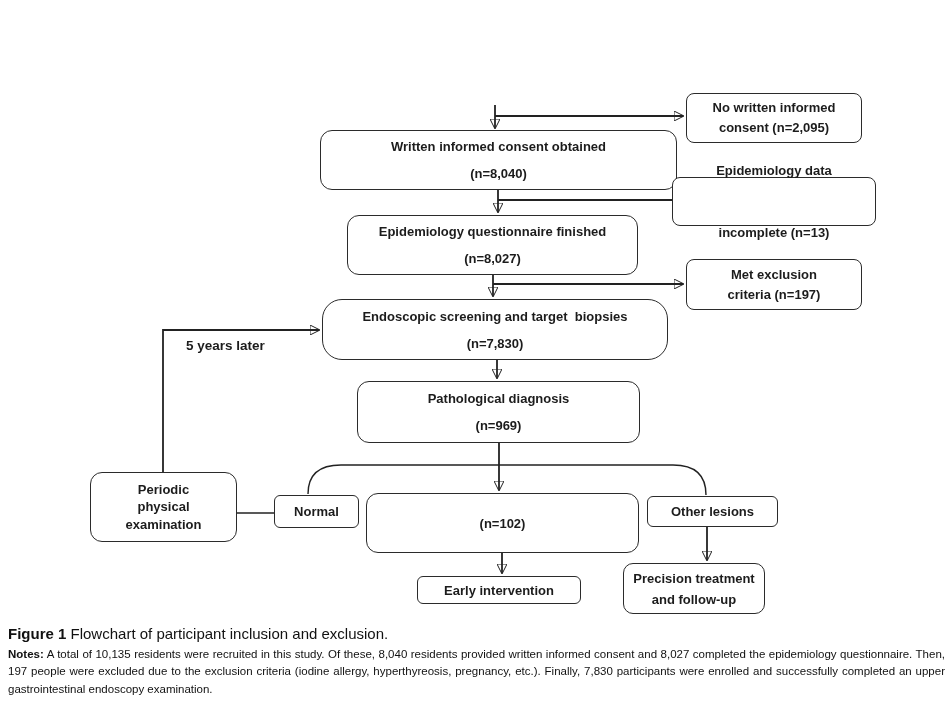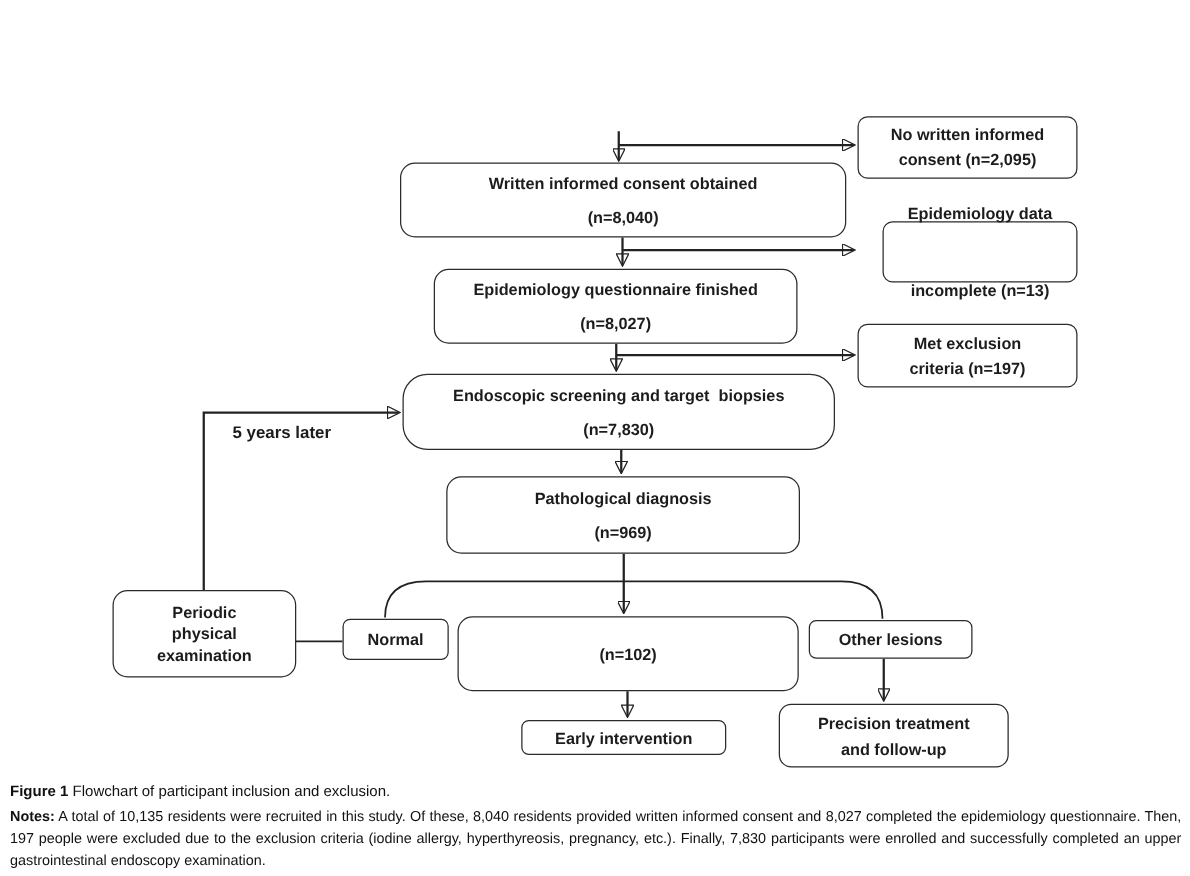--- a/index.html
+++ b/index.html
@@ -20,21 +20,21 @@
   .bl{white-space:pre;}
   .main{border-radius:12px;}
   .side{border-radius:8px;}
   .small{border-radius:6px;}
   .lh27 .bl{line-height:27px;}
   .lh20 .bl{line-height:20px;}
   .lh17 .bl{line-height:17.5px;}
   .lh21 .bl{line-height:21px;}
   .edge-label{position:absolute;left:186px;top:338px;font-weight:bold;font-size:13.5px;white-space:pre;}
   .caption{position:absolute;left:8px;top:626px;width:937px;color:#111111;}
-  .cap-title{margin:0 0 5px 0;font-size:12px;line-height:15px;}
+  .cap-title{margin:0 0 5px 0;font-size:15px;line-height:15px;}
   .cap-notes{margin:0;font-size:11.5px;line-height:17.4px;text-align:justify;}
   .b{font-weight:bold;}
 </style>
 </head>
 <body>
 
 <div class="canvas">
 
   <svg class="wires" viewBox="0 0 952 701" xmlns="http://www.w3.org/2000/svg">
     <defs>
@@ -61,21 +61,21 @@
   <div class="node side lh20" style="left:686px;top:93px;width:176px;height:50px;">
     <span class="bl">No written informed</span>
     <span class="bl">consent (n=2,095)</span>
   </div>
 
   <div class="node main lh27" style="left:320px;top:130px;width:357px;height:60px;">
     <span class="bl">Written informed consent obtained</span>
     <span class="bl">(n=8,040)</span>
   </div>
 
-  <div class="node side lh20" style="left:706px;top:177px;width:156px;height:49px;gap:42px;">
+  <div class="node side lh20" style="left:672px;top:177px;width:204px;height:49px;gap:42px;">
     <span class="bl">Epidemiology data</span>
     <span class="bl">incomplete (n=13)</span>
   </div>
 
   <div class="node main lh27" style="left:347px;top:215px;width:291px;height:60px;text-align:center;">
     <span class="bl">Epidemiology questionnaire finished</span>
     <span class="bl">(n=8,027)</span>
   </div>
 
   <div class="node side lh20" style="left:686px;top:259px;width:176px;height:51px;">
@@ -108,21 +108,21 @@
   </div>
 
   <div class="node small" style="left:647px;top:496px;width:131px;height:31px;">
     <span class="bl">Other lesions</span>
   </div>
 
   <div class="node small" style="left:417px;top:576px;width:164px;height:28px;">
     <span class="bl">Early intervention</span>
   </div>
 
-  <div class="node main lh21" style="left:623px;top:563px;width:184px;height:51px;border-radius:10px;">
+  <div class="node main lh21" style="left:623px;top:563px;width:142px;height:51px;border-radius:10px;">
     <span class="bl">Precision treatment</span>
     <span class="bl">and follow-up</span>
   </div>
 
   <div class="edge-label">5 years later</div>
 
   <div class="caption">
     <p class="cap-title"><span class="b">Figure 1</span> <span>Flowchart of participant inclusion and exclusion.</span></p>
     <p class="cap-notes"><span class="b">Notes:</span> <span>A total of 10,135 residents were recruited in this study. Of these, 8,040 residents provided written informed consent and 8,027 completed the epidemiology questionnaire. Then, 197 people were excluded due to the exclusion criteria (iodine allergy, hyperthyreosis, pregnancy, etc.). Finally, 7,830 participants were enrolled and successfully completed an upper gastrointestinal endoscopy examination.</span></p>
   </div>

